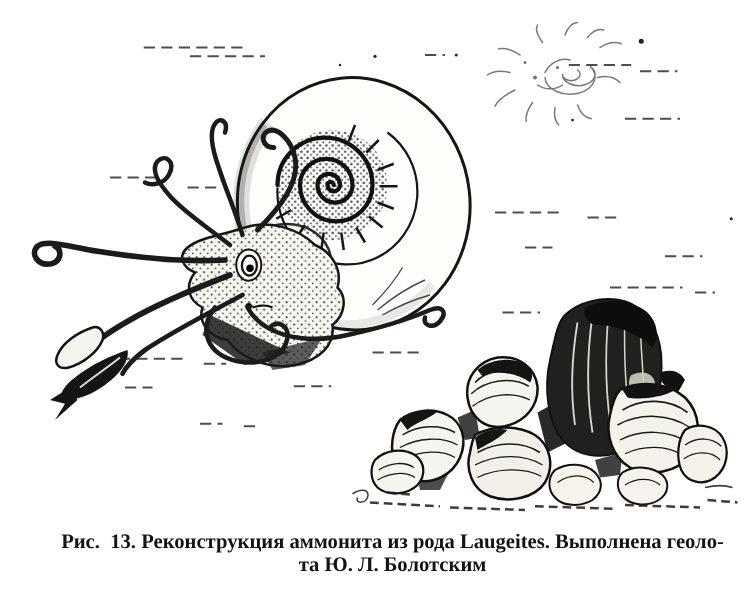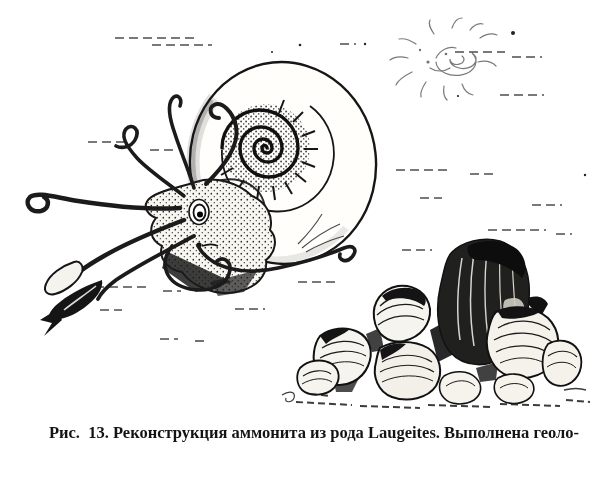--- a/index.html
+++ b/index.html
@@ -285,15 +285,16 @@
         <path d="M566,400 L590,402"></path>
           <path d="M310,394 L332,396"></path>
         <path d="M564,390 C572,388 580,388 586,390" stroke-dasharray="none" stroke-width="1.4"></path>
         <path d="M282,395 C290,390 296,392 294,398 C292,403 284,403 286,398" stroke-dasharray="none" stroke-width="1.2"></path>
       </g>
     </svg>
   </div>
 
   <figcaption class="caption">
     <div class="cap-line">Рис.  13. Реконструкция аммонита из рода Laugeites. Выполнена геоло-</div>
+    <div class="cap-line">та Ю. Л. Болотским</div>
   </figcaption>
 
 </div>
 
 </body></html>

